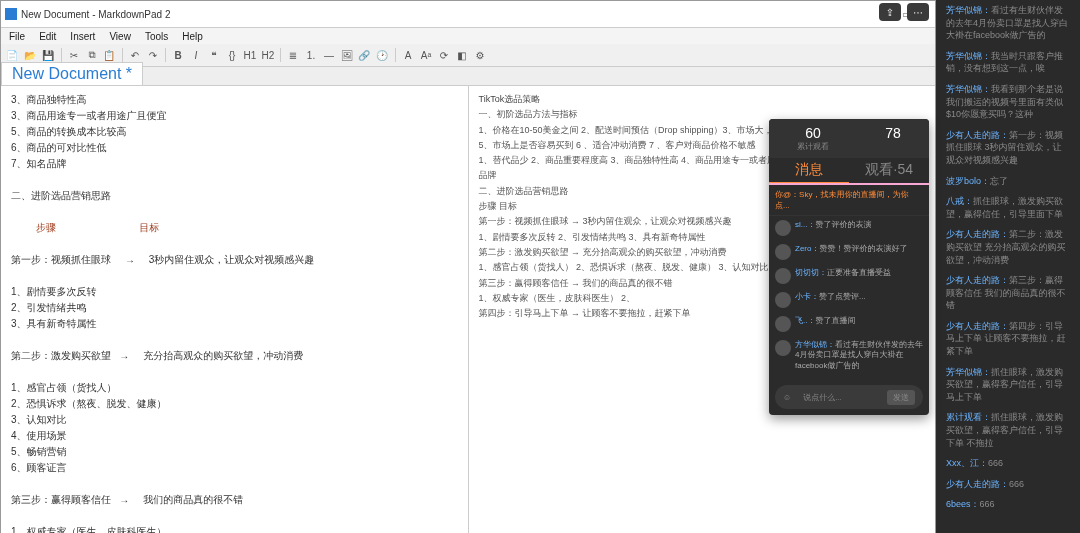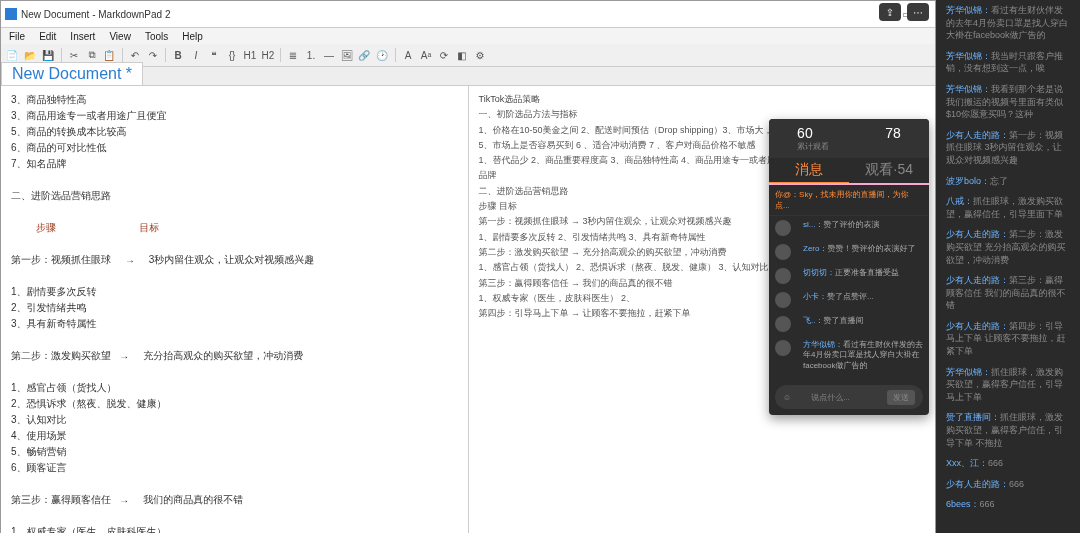--- a/index.html
+++ b/index.html
@@ -25,29 +25,29 @@
 .split{flex:1;display:flex;background:#fff;overflow:hidden}
 .editor,.preview{flex:1;padding:6px 10px;font-size:10px;color:#222;overflow:hidden;position:relative}
 .editor{border-right:1px solid #ccc}
 .line{line-height:1.6;white-space:pre}
 .editor .hdr{color:#9c3a1a}
 .editor .normal{color:#333}
 .preview{font-size:9px;color:#555;line-height:1.7}
 .preview .ptitle{color:#444}
 .floating-chat{position:absolute;right:6px;top:118px;width:160px;height:296px;background:#2b2b2b;border-radius:4px;box-shadow:0 4px 12px rgba(0,0,0,.4);color:#ccc;font-size:9px;display:flex;flex-direction:column;overflow:hidden}
 .fc-top{display:flex;justify-content:space-around;padding:6px 0;background:#333}
-.fc-num{}
+.fc-num{text-align:center}
 .fc-num .n{color:#fff;font-size:14px}
 .fc-num .lbl{font-size:8px;color:#888}
 .fc-tabs{display:flex;font-size:14px;border-bottom:2px solid #f9a8d4}
 .fc-tabs span{flex:1;text-align:center;padding:3px 0;color:#888}
 .fc-tabs span.active{color:#ff8c3a;border-bottom:1px solid #ff8c3a}
 .fc-pin{padding:4px 6px;color:#ff8c3a;font-size:8px;border-bottom:1px solid #333}
 .fc-list{flex:1;overflow:hidden}
-.fc-item{display:flex;align-items:flex-start;gap:12px;padding:4px 6px}
+.fc-item{display:flex;align-items:flex-start;gap:4px;padding:4px 6px}
 .fc-av{width:16px;height:16px;border-radius:50%;background:#555;flex-shrink:0}
 .fc-txt{font-size:8px;color:#aaa;line-height:1.3}
 .fc-txt .fu{color:#6cb4ff}
 .fc-input{height:24px;background:#3a3a3a;margin:6px;border-radius:12px;display:flex;align-items:center;padding:0 8px;color:#888;font-size:8px}
 .fc-send{margin-left:auto;background:#555;padding:2px 6px;border-radius:3px;font-size:8px}
 .top-chips{position:absolute;right:6px;top:2px;display:flex;gap:6px}
 .chip{width:22px;height:18px;background:#3a3a3a;border-radius:4px;display:flex;align-items:center;justify-content:center;color:#eee;font-size:10px}
 </style>
 </head>
 <body>
@@ -201,39 +201,39 @@
               <div class="fc-av"></div>
               <div class="fc-txt"><span class="fu">飞..：</span><span>赞了直播间</span></div>
             </div>
             <div class="fc-item">
               <div class="fc-av"></div>
               <div class="fc-txt"><span class="fu">方华似锦：</span><span>看过有生财伙伴发的去年4月份卖口罩是找人穿白大褂在facebook做广告的</span></div>
             </div>
           </div>
         <div class="fc-input">
           <span>☺</span>
-          <span style="margin-left:20px">说点什么...</span>
+          <span style="margin-left:12px">说点什么...</span>
           <span class="fc-send">发送</span>
         </div>
       </div>
     </div>
 
   </div>
 
   <div class="right-panel">
     <div id="sidechat">
         <div class="chat-entry"><span class="u">芳华似锦：</span><span>看过有生财伙伴发的去年4月份卖口罩是找人穿白大褂在facebook做广告的</span></div>
         <div class="chat-entry"><span class="u">芳华似锦：</span><span>我当时只跟客户推销，没有想到这一点，唉</span></div>
         <div class="chat-entry"><span class="u">芳华似锦：</span><span>我看到那个老是说我们搬运的视频号里面有类似$10你愿意买吗？这种</span></div>
         <div class="chat-entry"><span class="u">少有人走的路：</span><span>第一步：视频抓住眼球 3秒内留住观众，让观众对视频感兴趣</span></div>
         <div class="chat-entry"><span class="u">波罗bolo：</span><span>忘了</span></div>
         <div class="chat-entry"><span class="u">八戒：</span><span>抓住眼球，激发购买欲望，赢得信任，引导里面下单</span></div>
         <div class="chat-entry"><span class="u">少有人走的路：</span><span>第二步：激发购买欲望 充分抬高观众的购买欲望，冲动消费</span></div>
         <div class="chat-entry"><span class="u">少有人走的路：</span><span>第三步：赢得顾客信任 我们的商品真的很不错</span></div>
         <div class="chat-entry"><span class="u">少有人走的路：</span><span>第四步：引导马上下单 让顾客不要拖拉，赶紧下单</span></div>
         <div class="chat-entry"><span class="u">芳华似锦：</span><span>抓住眼球，激发购买欲望，赢得客户信任，引导马上下单</span></div>
-        <div class="chat-entry"><span class="u">赞了直播间：</span><span>抓住眼球，激发购买欲望，赢得客户信任，引导下单 不拖拉</span></div>
+        <div class="chat-entry"><span class="u">累计观看：</span><span>抓住眼球，激发购买欲望，赢得客户信任，引导下单 不拖拉</span></div>
         <div class="chat-entry"><span class="u">Xxx、江：</span><span>666</span></div>
         <div class="chat-entry"><span class="u">少有人走的路：</span><span>666</span></div>
         <div class="chat-entry"><span class="u">6bees：</span><span>666</span></div>
       </div>
   </div>
 </div>
 
 </body></html>

